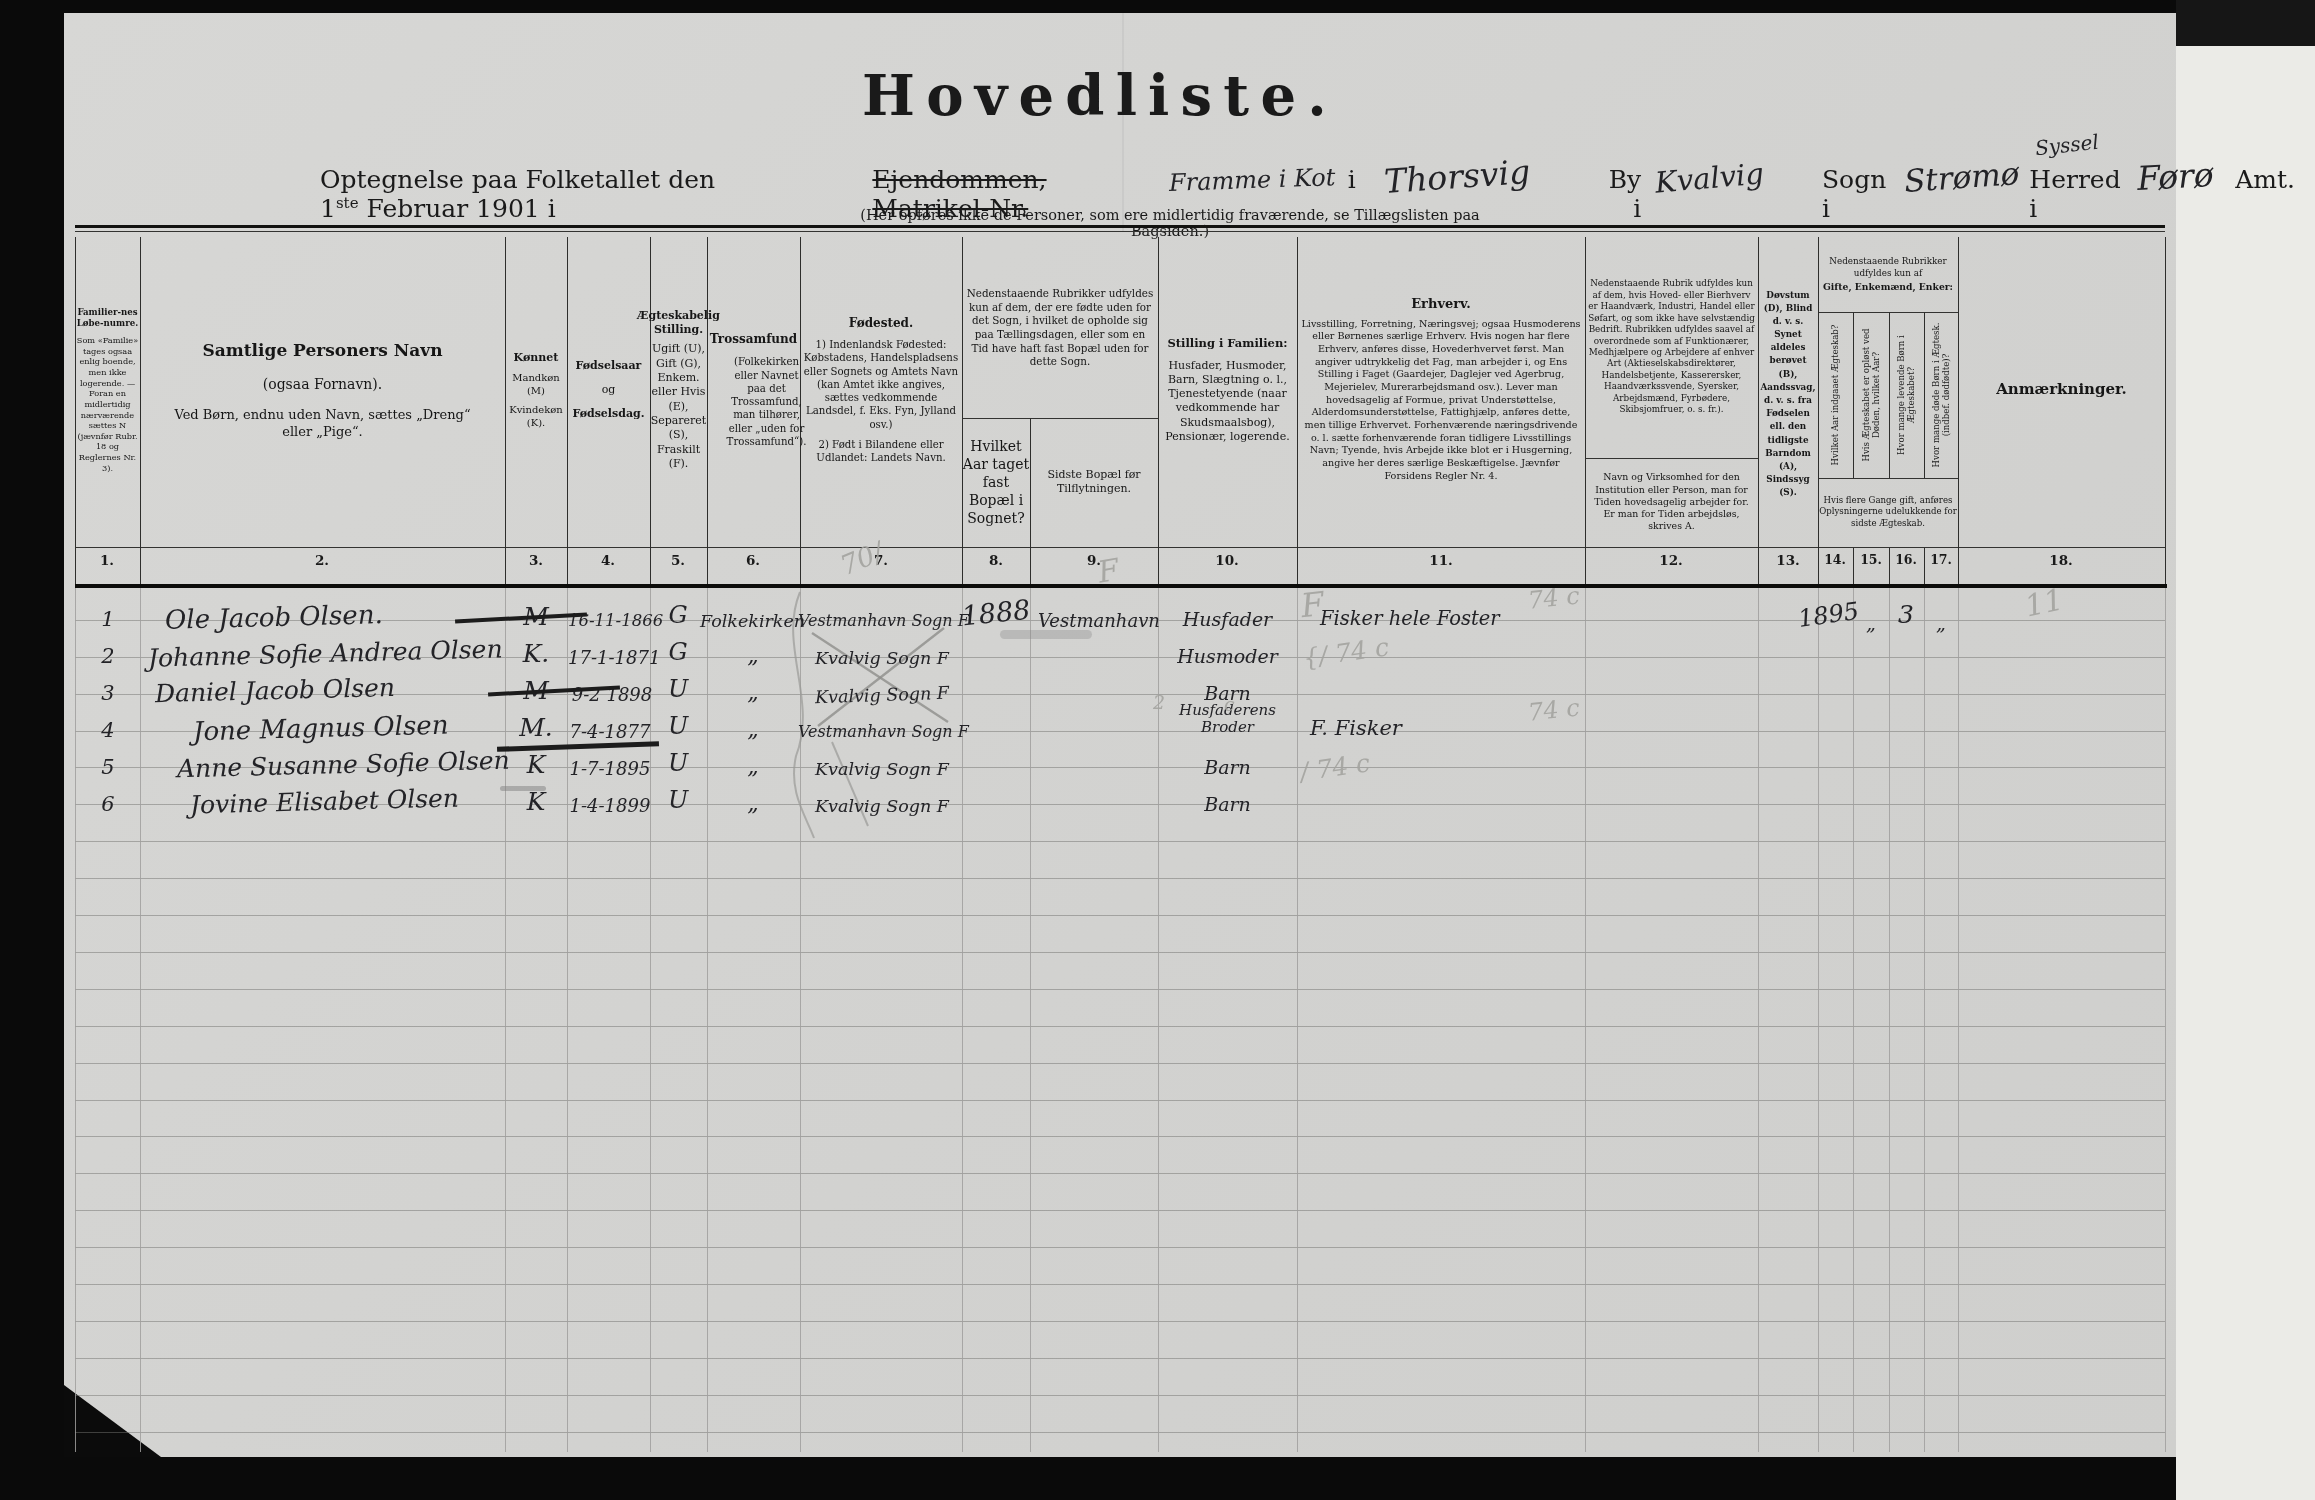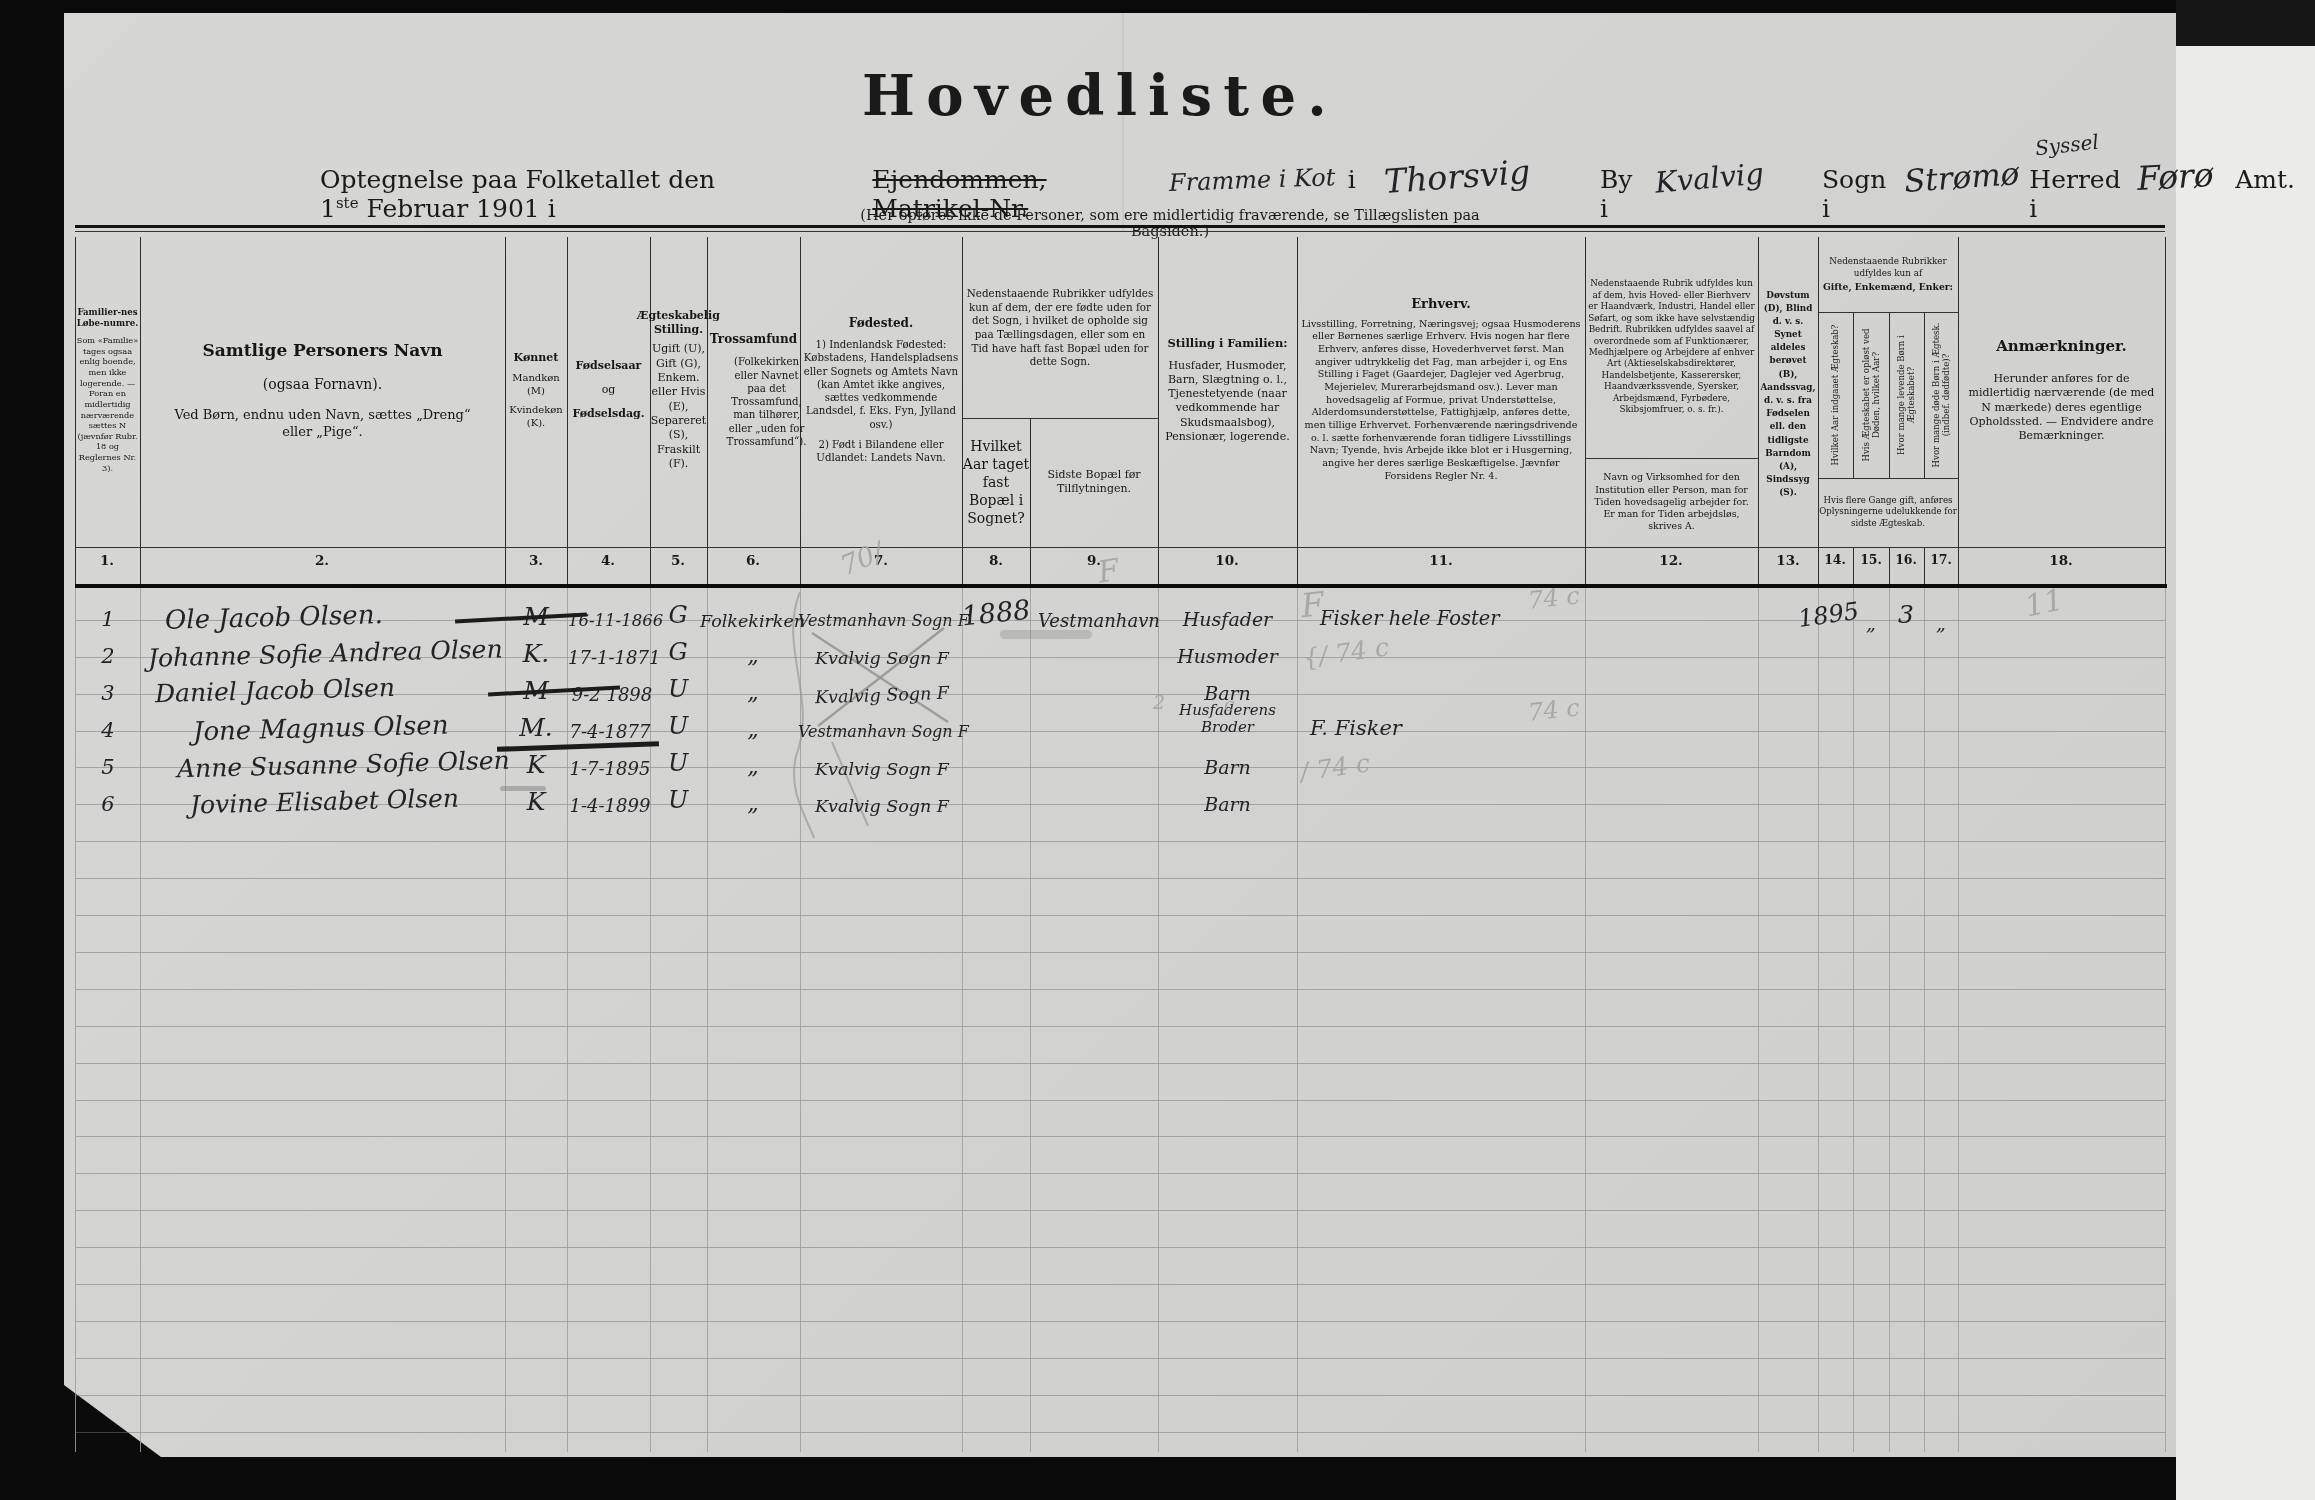--- a/index.html
+++ b/index.html
@@ -49,21 +49,21 @@
   <div class="tri"></div>
 
   <div class="abs" style="left:660px;top:62px;width:880px;text-align:center;font-size:56px;font-weight:bold;letter-spacing:.2em;">Hovedliste.</div>
 
   <div class="abs" style="left:320px;top:158px;width:1975px;display:flex;align-items:baseline;font-size:25px;">
     <span><span>Optegnelse paa Folketallet den 1</span><sup>ste</sup>&nbsp;<span>Februar 1901 i</span></span>
     <span class="strike" style="margin-left:10px;">Ejendommen, Matrikel-Nr.</span>
     <span class="hw" style="position:static;font-size:24px;margin-left:10px;transform:rotate(-2deg);">Framme i Kot</span>
     <span style="margin-left:12px;">i</span>
     <span class="hw" style="position:static;font-size:33px;margin-left:28px;transform:rotate(-4deg);">Thorsvig</span>
-    <span style="margin-left:70px;">By i</span>
+    <span style="margin-left:70px;text-align:right;">By i</span>
     <span class="hw" style="position:static;font-size:29px;margin-left:14px;transform:rotate(-5deg);">Kvalvig</span>
     <span style="margin-left:58px;">Sogn i</span>
     <span class="hw" style="position:static;font-size:31px;margin-left:14px;transform:rotate(-4deg);">Strømø</span>
     <span style="margin-left:10px;position:relative;">
       <span class="hw" style="position:absolute;left:6px;top:-30px;font-size:20px;line-height:1;transform:rotate(-6deg);">Syssel</span>
       <span>Herred i</span>
     </span>
     <span class="hw" style="position:static;font-size:33px;margin-left:16px;transform:rotate(-3deg);">Førø</span>
     <span style="margin-left:22px;">Amt.</span>
   </div>
@@ -208,21 +208,20 @@
   </div>
   <div class="vtext" style="left:1858px;top:379px;">
     <span>Hvor mange døde Børn i Ægtesk. (indbef. dødfødte)?</span>
   </div>
   <div class="hdr" style="left:1819px;top:480px;width:138px;height:64px;font-size:8.6px;">
     <span>Hvis flere Gange gift, anføres Oplysningerne udelukkende for sidste Ægteskab.</span>
   </div>
 
   <div class="hdr" style="left:1964px;top:240px;width:195px;height:300px;gap:16px;">
     <span class="b" style="font-size:15px;">Anmærkninger.</span>
-    <span style="font-size:11px;">Herunder anføres for de midlertidig nærværende (de med N mærkede) deres egentlige Opholdssted. — Endvidere andre Bemærkninger.</span>
   </div>
 
   <span class="num" style="left:82px;">1.</span>
   <span class="num" style="left:297px;">2.</span>
   <span class="num" style="left:511px;">3.</span>
   <span class="num" style="left:583px;">4.</span>
   <span class="num" style="left:653px;">5.</span>
   <span class="num" style="left:728px;">6.</span>
   <span class="num" style="left:856px;">7.</span>
   <span class="num" style="left:971px;">8.</span>

